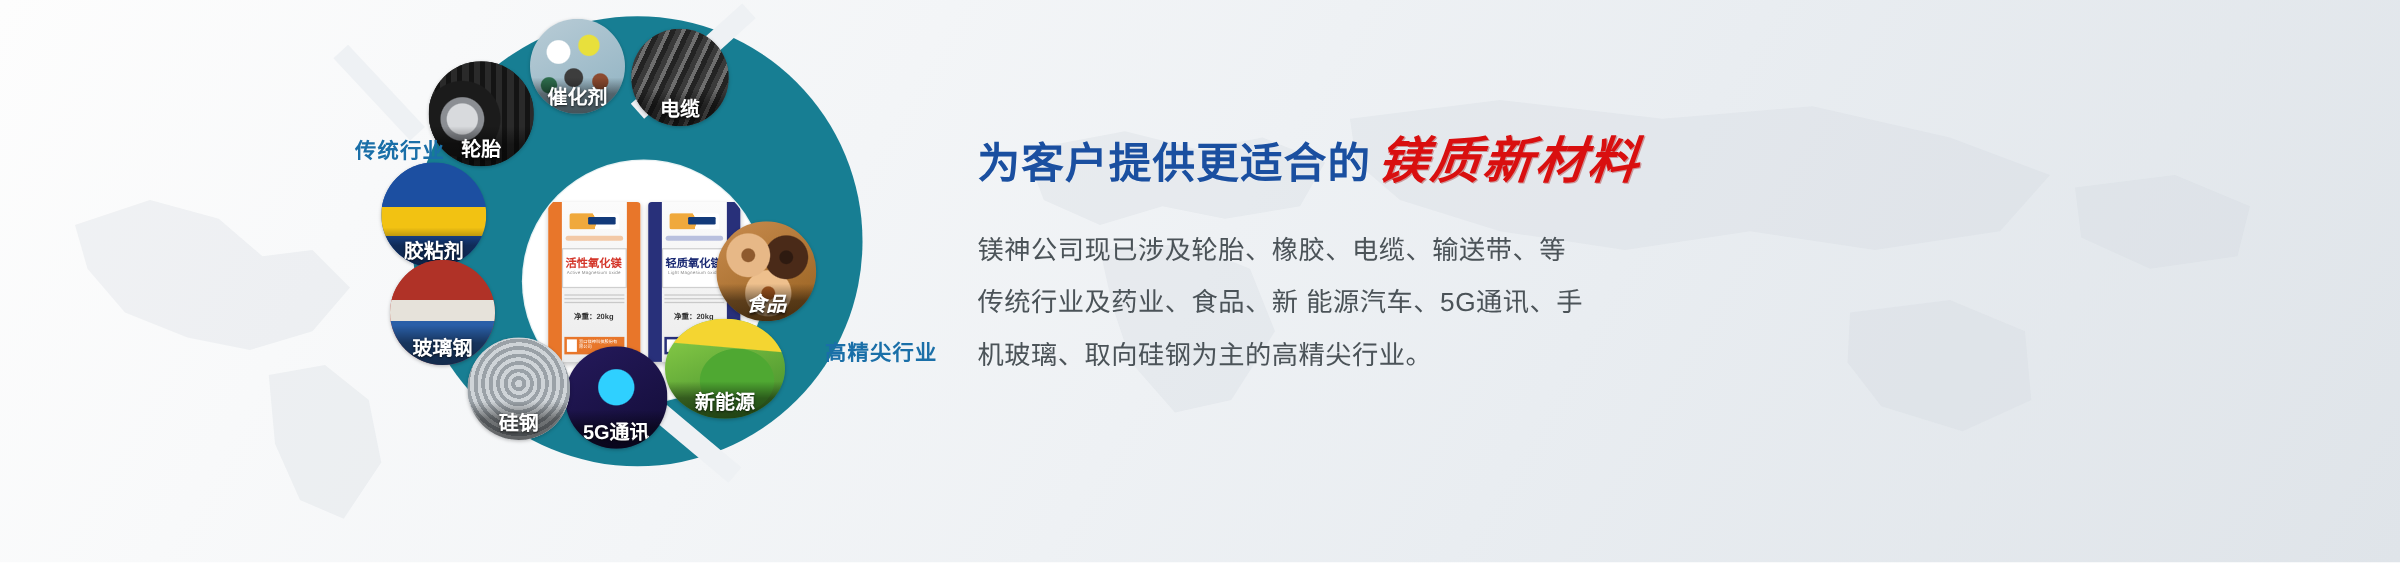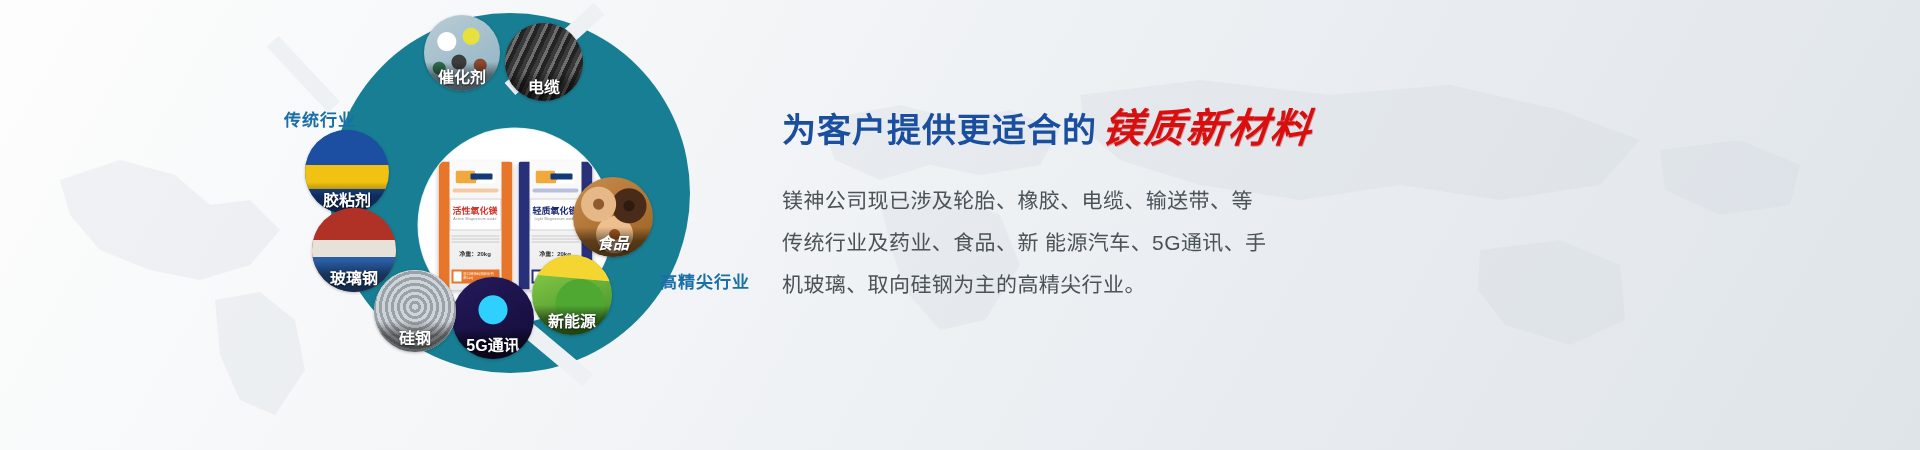--- a/index.html
+++ b/index.html
@@ -222,20 +222,27 @@
       <span class="cap">催化剂</span>
     </div>
 
     <div class="thumb" style="left:205px;top:18px;width:78px;height:78px;">
       <span class="img" style="background:
               repeating-linear-gradient(115deg,#3a3a3a 0 4px,#6e6e6e 4px 7px,#232323 7px 11px),
               #444;"></span>
       <span class="cap">电缆</span>
     </div>
 
+    <div class="thumb" style="left:43px;top:44px;width:84px;height:84px;">
+      <span class="img" style="background:
+              radial-gradient(circle at 32% 55%,#d8dadd 0 12px,#8b8e93 13px 17px,#1b1b1b 18px 30px,transparent 31px),
+              repeating-linear-gradient(90deg,#2a2a2a 0 5px,#141414 5px 9px),
+              #1c1c1c;"></span>
+      <span class="cap">轮胎</span>
+    </div>
 
     <div class="thumb" style="left:5px;top:125px;width:84px;height:84px;">
       <span class="img" style="background:
               linear-gradient(#1c4fa1 0 42%,#f2c212 42% 70%,#1c4fa1 70% 100%),
               #1c4fa1;"></span>
       <span class="cap">胶粘剂</span>
     </div>
 
     <div class="thumb" style="left:12px;top:203px;width:84px;height:84px;">
       <span class="img" style="background:
@@ -247,21 +254,21 @@
 
     <div class="thumb" style="left:273px;top:172px;width:80px;height:80px;font-style:italic;">
       <span class="img" style="background:
               radial-gradient(circle at 32% 34%,#8e5a2e 0 5px,#e7b887 6px 17px,transparent 18px),
               radial-gradient(circle at 70% 36%,#2e1a10 0 5px,#4a2a18 6px 17px,transparent 18px),
               radial-gradient(circle at 52% 72%,#a2561f 0 5px,#eec08d 6px 18px,transparent 19px),
               linear-gradient(150deg,#c98c4e,#96601f);"></span>
       <span class="cap">食品</span>
     </div>
 
-    <div class="thumb" style="left:232px;top:250px;width:80px;height:80px;">
+    <div class="thumb" style="left:232px;top:250px;width:80px;height:80px;padding-left:16px;">
       <span class="img" style="background:
               linear-gradient(185deg,#f4d531 0 30%,transparent 31%),
               radial-gradient(ellipse at 60% 62%,#4fa832 0 36%,transparent 37%),
               linear-gradient(160deg,#8fd24a,#3f8a2a);"></span>
       <span class="cap">新能源</span>
     </div>
 
     <div class="thumb" style="left:152px;top:272px;width:82px;height:82px;">
       <span class="img" style="background:
               radial-gradient(circle at 50% 40%,#2fd0ff 0 14px,transparent 15px),

